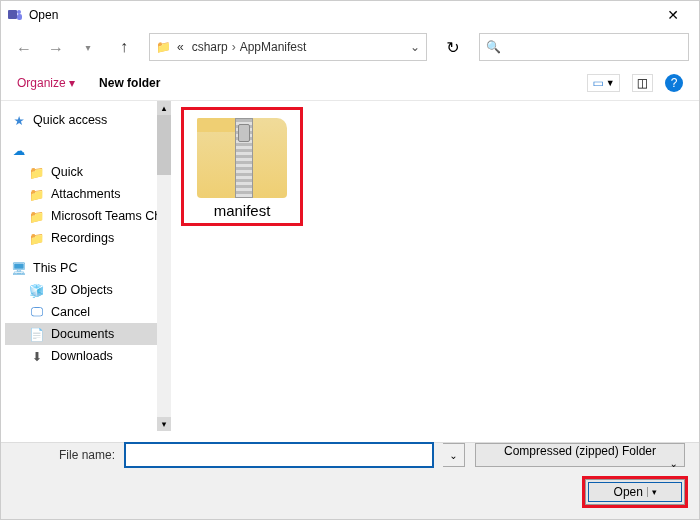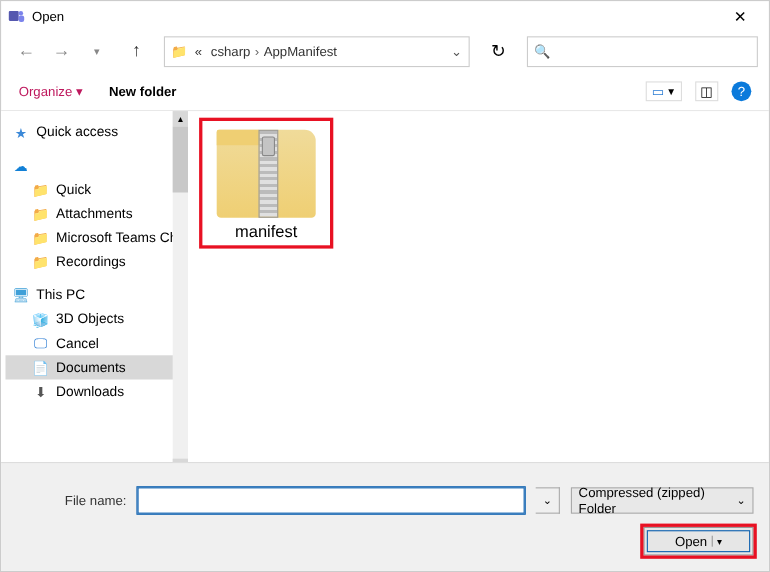--- a/index.html
+++ b/index.html
@@ -44,26 +44,26 @@
     .doc-ic{color:#888;}
     .down-ic{color:#555;}
     .files { flex: 1; padding: 10px; position: relative; }
     .file-tile { position: absolute; left: 10px; top: 6px; width:122px; padding: 4px; border: 3px solid #e81123; text-align:center; cursor:pointer;}
     .zip-icon { width: 90px; height: 80px; margin: 4px auto; position:relative; }
     .zip-body { position:absolute; inset:0; border-radius: 2px 10px 4px 4px; background: linear-gradient(#f0db9a, #efcf73); }
     .zip-tab { position:absolute; top:0; left:0; width:40px; height:14px; background:#efcf73; border-radius: 2px 2px 0 0; }
     .zip-zipper { position:absolute; left:38px; top:0; width:18px; height:80px; background: repeating-linear-gradient(#bbb 0 3px, #e0e0e0 3px 6px); border:1px solid #999;}
     .zip-pull { position:absolute; left:41px; top:6px; width:12px; height:18px; background:#c4c4c4; border:1px solid #888; border-radius:2px;}
     .file-tile .label { font-size: 15px; margin-top: 4px; }
-    .footer { position: absolute; left:0; right:0; bottom:0; background:#f0f0f0; padding: 22px 14px 14px; border-top:1px solid #ddd; }
+    .footer { position: absolute; left:0; right:0; bottom:0; background:#f0f0f0; padding: 0 14px 14px; border-top:1px solid #ddd; }
     .fn-row { display:flex; align-items:center; gap:10px; }
     .fn-label { font-size:12px; color:#333; width:100px; text-align:right; }
     .fn-input { flex:1; height:24px; border:1px solid #0b5faf; outline:1px solid #0b5faf; background:#fff; }
     .fn-dd { width:22px; height:24px; border:1px solid #aaa; border-left:none; display:flex;align-items:center;justify-content:center; cursor:pointer; font-size:10px;}
-    .type-select { width:166px; height:24px; background:#e8e8e8; border:1px solid #aaa; display:flex; align-items:center; padding:0 6px; font-size:12px; cursor:pointer; }
+    .type-select { width:210px; height:24px; background:#e8e8e8; border:1px solid #aaa; display:flex; align-items:center; padding:0 6px; font-size:12px; cursor:pointer;flex-direction:column; }
     .type-select .dd { margin-left:auto; font-size:10px; }
     .btn-row { display:flex; justify-content:flex-end; gap:10px; margin-top:12px; }
     .btn { width:100px; height:26px; border:1px solid #999; background:#e6e6e6; font-size:12px; display:flex; align-items:center; justify-content:center; cursor:pointer; }
     .btn.open { outline:3px solid #e81123; }
     .btn.open .inner { border:1px solid #0b5faf; width: calc(100% - 4px); height: calc(100% - 4px); display:flex; align-items:center; justify-content:center; background:#e6e6e6;}
     .btn .dd-sep { margin-left:4px; border-left:1px solid #999; padding-left:4px; font-size:9px; }
   </style>
 </head>
 <body>
 

